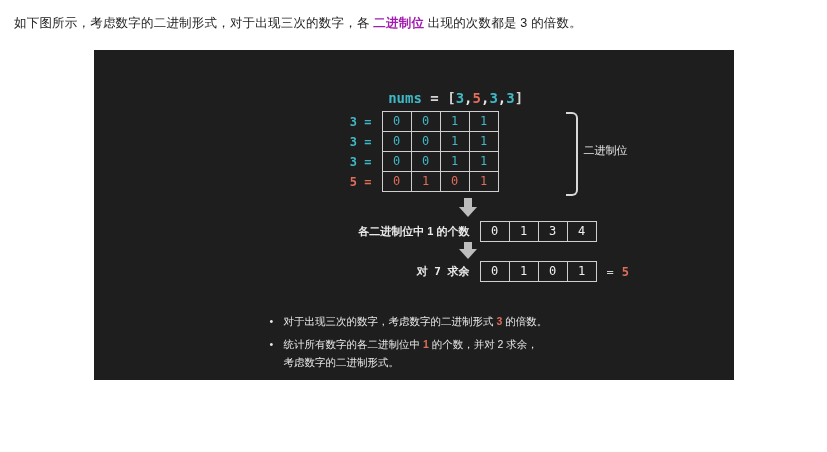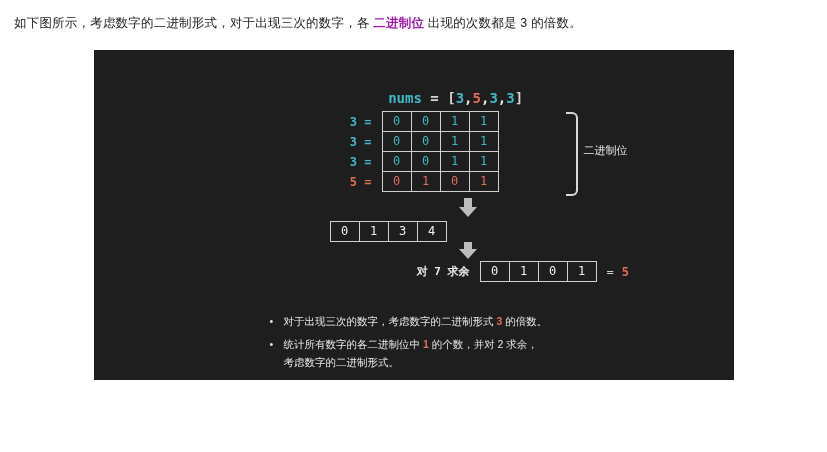--- a/index.html
+++ b/index.html
@@ -285,20 +285,21 @@
         <div class="brace"></div>
         <div class="brace-label">二进制位</div>
 
         <div class="arrow">
           <div class="arrow-shaft" style="left:370px; top:148px; height:10px;"></div>
           <div class="arrow-head" style="left:365px; top:157px;"></div>
         </div>
 
         <div class="count-row">
           <div class="row" style="margin-bottom:0;">
+            <div class="lbl">各二进制位中 1 的个数</div>
             <div class="cells">
               <div class="cell white">0</div>
               <div class="cell white">1</div>
               <div class="cell white">3</div>
               <div class="cell white">4</div>
             </div>
           </div>
         </div>
 
         <div class="arrow">

